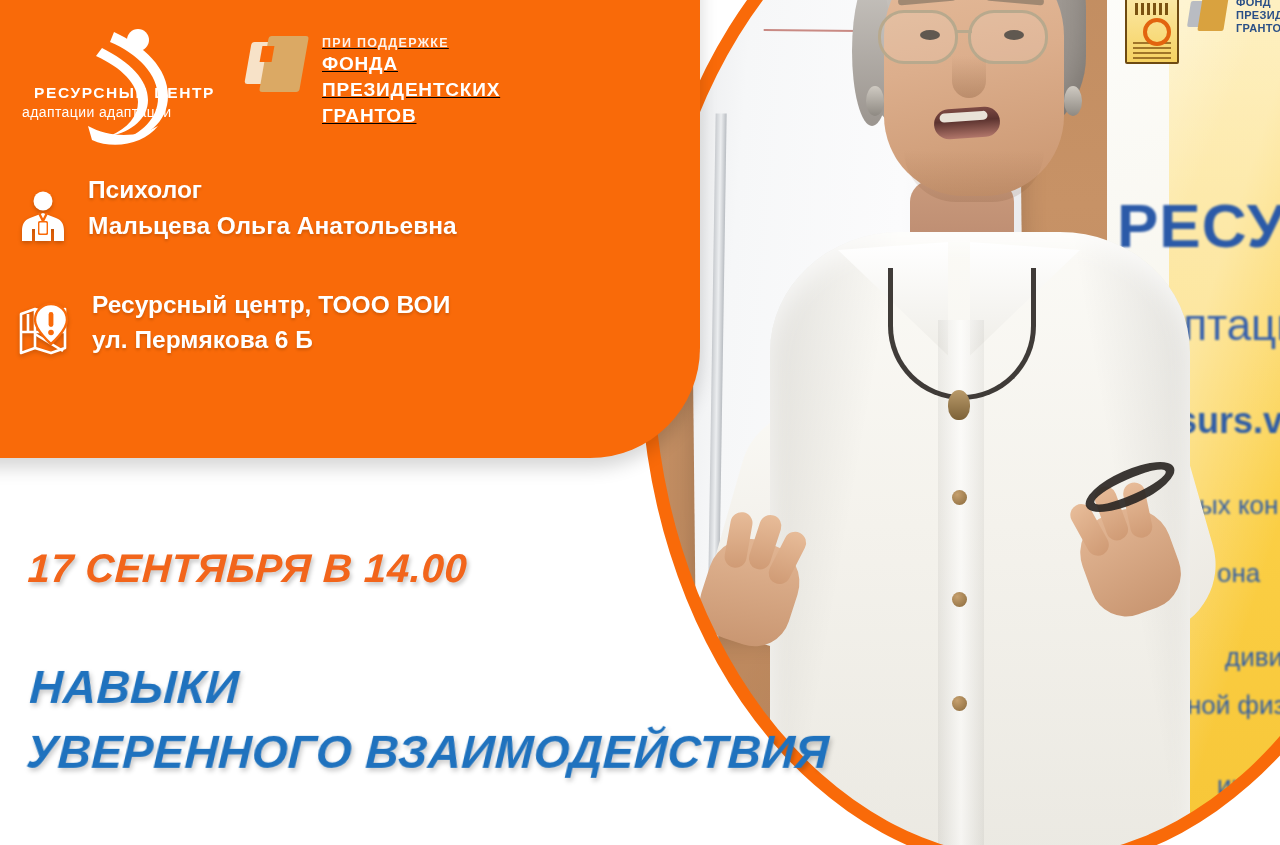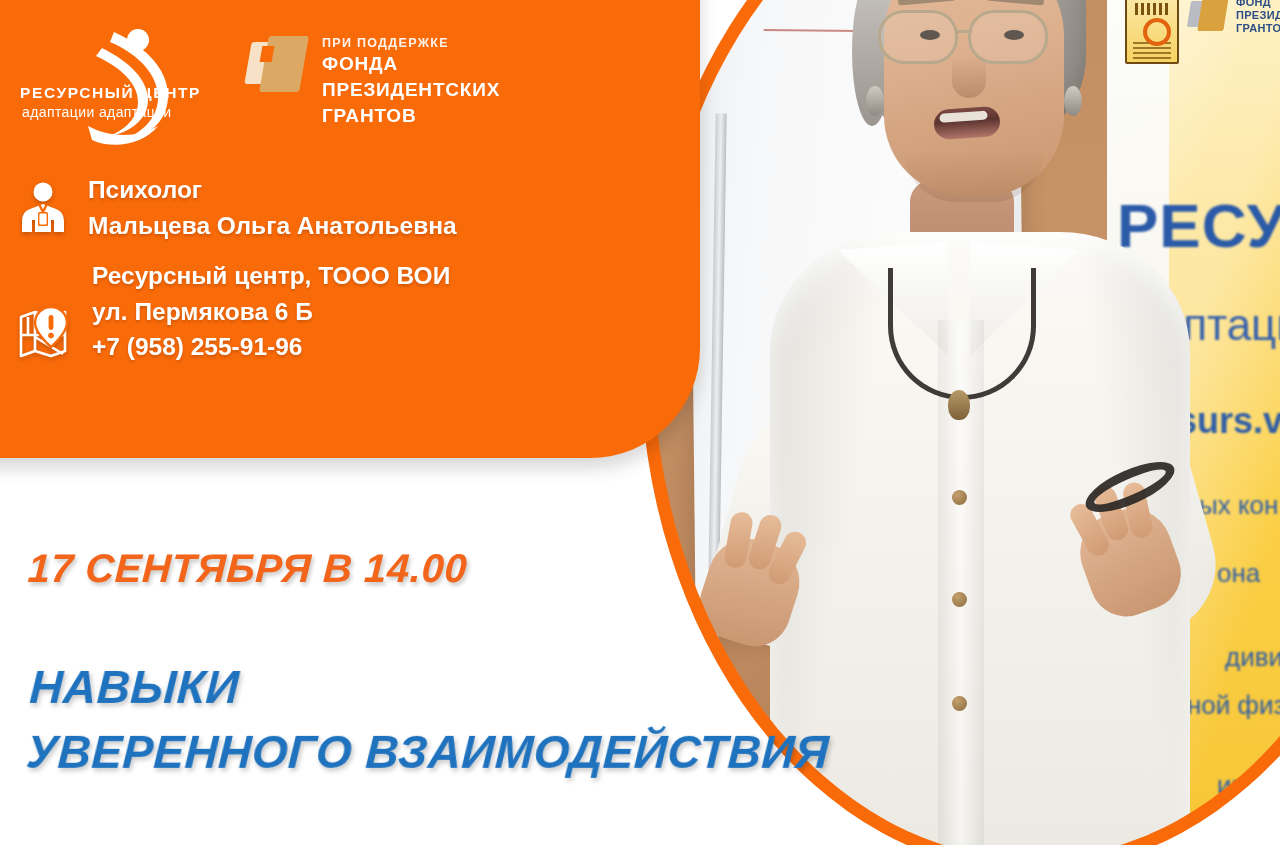--- a/index.html
+++ b/index.html
@@ -289,48 +289,48 @@
   }
 
   
   .panel-inner { position:absolute; left:40px; top:40px; right:0; bottom:0; }
 
   .logos { position:absolute; left:18px; top:22px; display:flex; align-items:center; gap:52px; }
 
   .rc-logo { position:relative; width:178px; height:128px; }
   .rc-swoosh { position:absolute; inset:0; }
   .rc-text {
-    position:absolute; left:2px; top:62px; color:#fff;
+    position:absolute; left:16px; top:62px; color:#fff;
     font-size:15.5px; font-weight:700; letter-spacing:1.6px; white-space:nowrap;
   }
   .rc-text2 {
     position:absolute; left:4px; top:82px; color:#fff;
     font-size:14px; font-weight:400; letter-spacing:.4px; white-space:nowrap;
   }
 
-  .pgf { display:flex; align-items:flex-start; gap:14px; margin-top:-8px; }
+  .pgf { display:flex; align-items:flex-start; gap:14px; margin-top:-8px;text-decoration:underline; }
   .pgf-flag { width:60px; height:62px; position:relative; flex:0 0 auto; }
   .pgf-flag .p1 {
     position:absolute; left:0; top:6px; width:24px; height:42px;
     background:#f7e2c8; transform:skewX(-10deg); border-radius:3px;
   }
   .pgf-flag .p2 {
     position:absolute; left:16px; top:0; width:40px; height:56px;
     background:#dba964; transform:skewX(-10deg); border-radius:3px;
   }
   .pgf-flag .p3 {
     position:absolute; left:13px; top:10px; width:12px; height:16px;
     background:#F96A09; transform:skewX(-10deg);
   }
   .pgf-txt { color:#fff; }
   .pgf-t1 { font-size:12.5px; font-weight:700; letter-spacing:1.3px; opacity:.92; }
   .pgf-t2 { font-size:19px; font-weight:700; letter-spacing:.8px; line-height:1.2; margin-top:3px; }
 
   
-  .row { position:absolute; display:flex; align-items:center; gap:22px; }
+  .row { position:absolute; display:flex; align-items:flex-end; gap:22px; }
   .row.person { left:20px; top:172px; }
   .row.addr   { left:18px; top:258px; }
 
   .ico { flex:0 0 auto; filter:drop-shadow(0 2px 2px rgba(0,0,0,.22)); }
 
   .ctext { color:#fff; }
   .ctext .line {
     font-size:24.5px; font-weight:700; line-height:1.45;
     white-space:nowrap; text-shadow:0 2px 3px rgba(0,0,0,.18);
   }
@@ -506,21 +506,20 @@
             <path d="M17 32 L45 49"></path>
             <path d="M10 12 L10 30"></path>
           </g>
           <path d="M33 2 C42 2 49 9 49 18 C49 28 33 42 33 42 C33 42 17 28 17 18 C17 9 24 2 33 2 Z" fill="#ffffff" stroke="#F96A09" stroke-width="2.4"></path>
           <rect x="30.6" y="10" width="4.8" height="15" rx="2.4" fill="#F96A09"></rect>
           <circle cx="33" cy="30.5" r="2.8" fill="#F96A09"></circle>
         </svg>
         <div class="ctext">
           <div class="line">Ресурсный центр, ТООО ВОИ</div>
           <div class="line">ул. Пермякова 6 Б</div>
-          <div class="line">+7 (958) 255-91-96</div>
         </div>
       </div>
 
     </div>
   </div>
 
   <div class="date">17 СЕНТЯБРЯ В 14.00</div>
 
   <div class="title">
     <div class="l1">НАВЫКИ</div>

